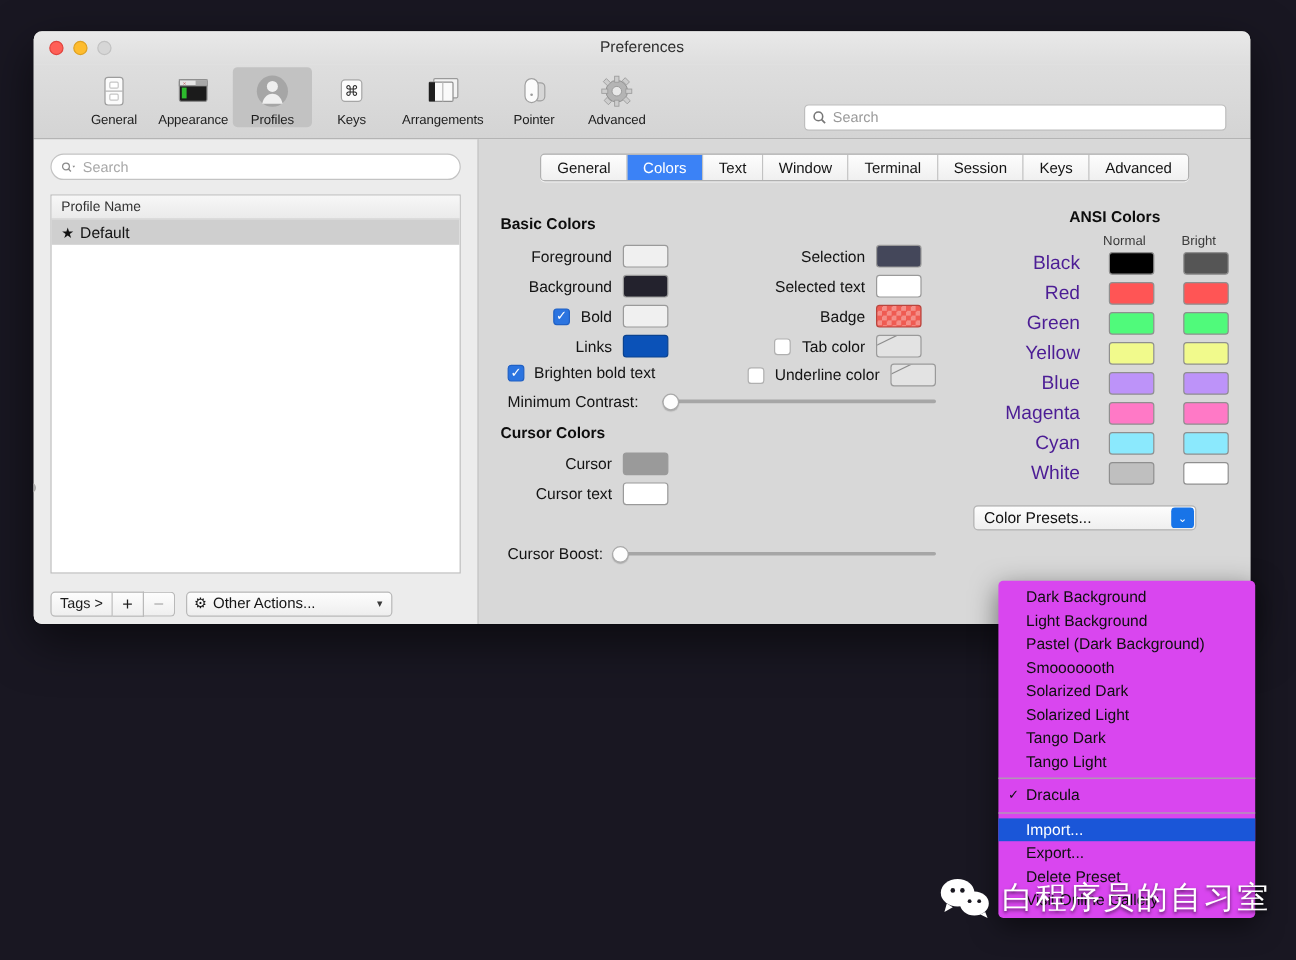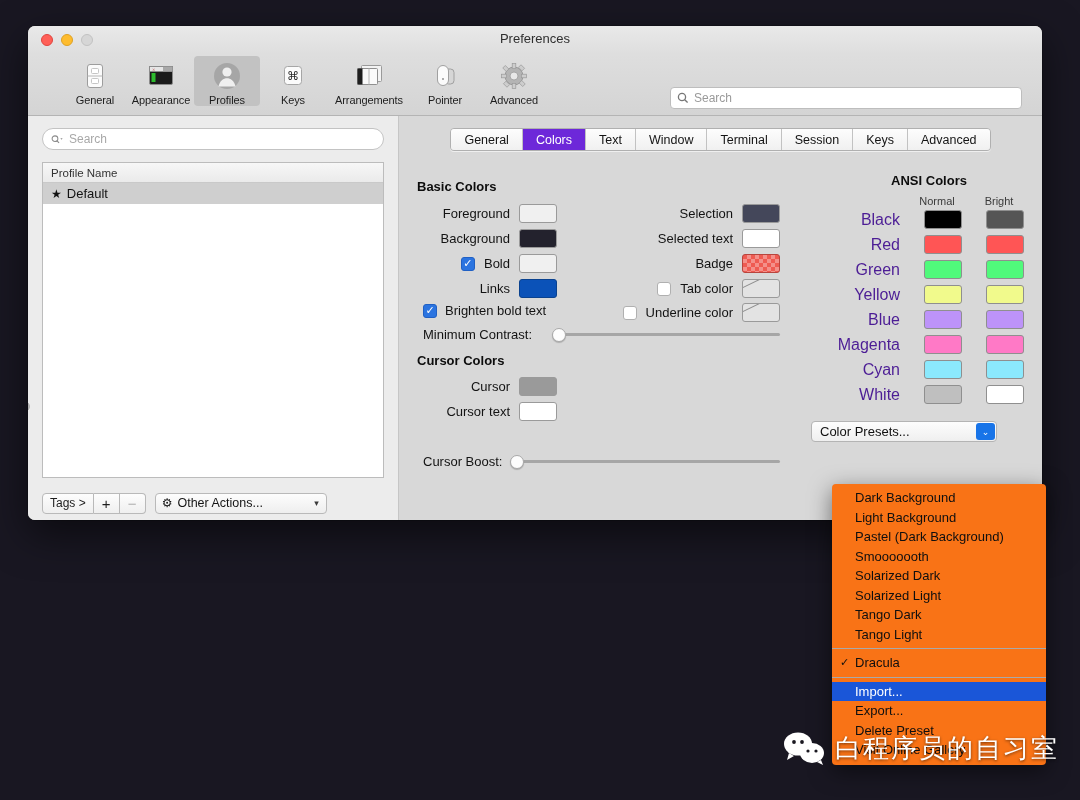--- a/index.html
+++ b/index.html
@@ -141,21 +141,21 @@
     border: 1px solid #b0b0b0; border-radius: 4px; overflow: hidden;
     box-shadow: 0 1px 0 rgba(255,255,255,.6);
   }
   .tab {
     padding: 0 13px; display: flex; align-items: center;
     font-size: 12.5px; color: #141414;
     background: linear-gradient(#fdfdfd,#f0f0f0);
     border-right: 1px solid #c2c2c2; cursor: default;
   }
   .tab:last-child { border-right: none; }
-  .tab.active { background: #6d28d9; color: #fff; }
+  .tab.active { background: #3b82f6; color: #fff; }
 
   #content { flex: 1; position: relative; margin-top: 22px; }
 
   .sect-title { font-size: 13px; font-weight: bold; color: #0d0d0d; }
 
   
   .row { display: flex; align-items: center; height: 25px; }
   .lbl { font-size: 13px; color: #131313; }
   .swatch {
     width: 36px; height: 19px; border-radius: 3px;
@@ -223,21 +223,21 @@
   #presets-arrow {
     position: absolute; right: 1px; top: 1px; width: 19px; height: 17px;
     background: #1874e8; border-radius: 3px;
     display: flex; align-items: center; justify-content: center;
     color: #fff; font-size: 9px;
   }
 
   
   #menu {
     position: absolute; left: 832px; top: 484px; width: 214px;
-    background: #f97316;
+    background: #d946ef;
     border-radius: 4px;
     box-shadow: 0 6px 22px rgba(0,0,0,.5);
     padding: 4px 0 5px; z-index: 50;
     font-size: 13px; color: #0f0f0f;
   }
   .mi { height: 19.5px; display: flex; align-items: center; padding-left: 23px; position: relative; }
   .mi.hl { background: #1a56d8; color: #fff; }
   .mi .tick { position: absolute; left: 8px; font-size: 11px; }
   .msep { height: 1px; background: #a9a9a9; margin: 4px 0; }
 
@@ -459,21 +459,21 @@
             <span class="cbx on"></span>
             <span class="lbl">Bold</span>
             <span class="swatch big" style="background:#f0f0f0"></span>
           </div>
           <div class="row" style="justify-content:flex-end;gap:9px;">
             <span class="lbl">Links</span>
             <span class="swatch big" style="background:#0b52b8;border-color:#0a428f"></span>
           </div>
         </div>
 
-        <div style="position:absolute;left:195px;top:28px;width:168px;">
+        <div style="position:absolute;left:183px;top:28px;width:168px;">
           <div class="row" style="justify-content:flex-end;gap:9px;">
             <span class="lbl">Selection</span>
             <span class="swatch big" style="background:#44475a"></span>
           </div>
           <div class="row" style="justify-content:flex-end;gap:9px;">
             <span class="lbl">Selected text</span>
             <span class="swatch big" style="background:#ffffff"></span>
           </div>
           <div class="row" style="justify-content:flex-end;gap:9px;">
             <span class="lbl">Badge</span>

